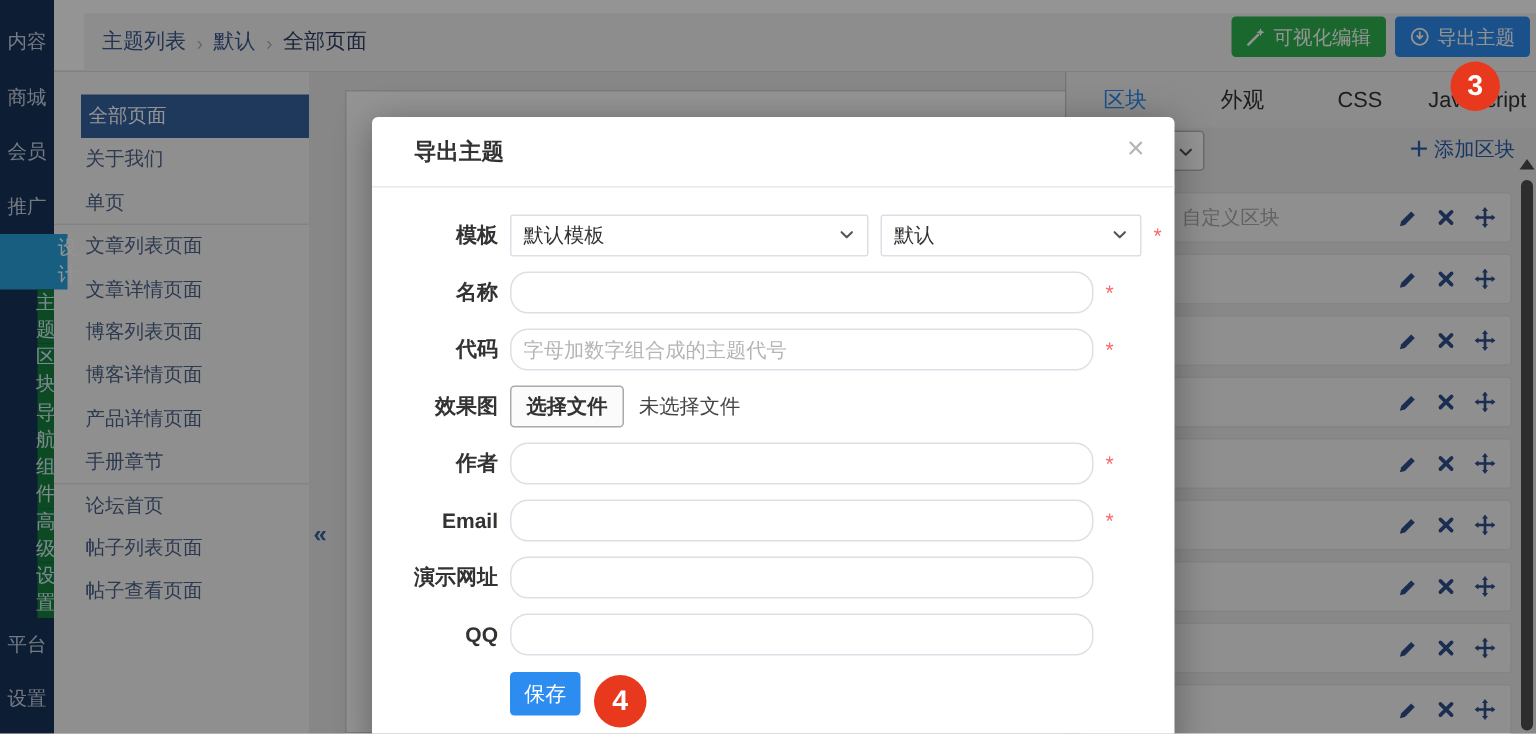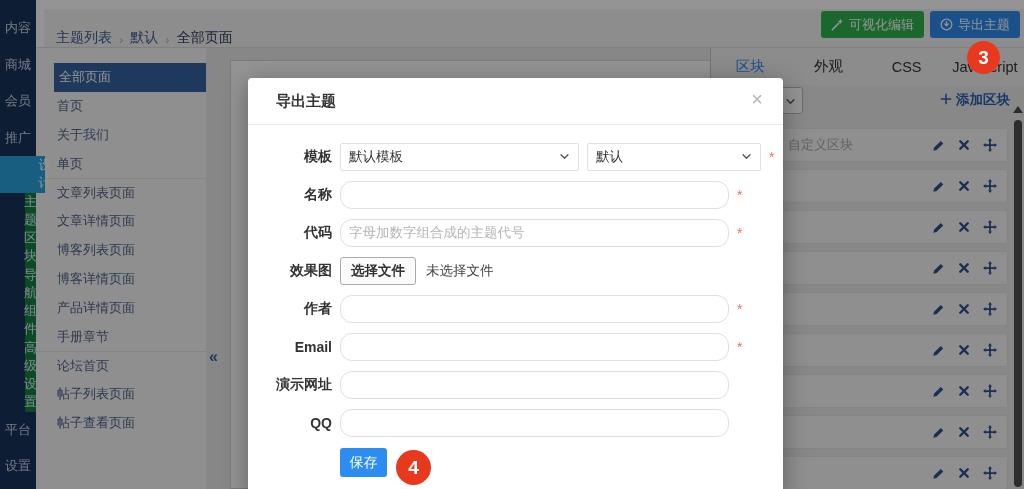--- a/index.html
+++ b/index.html
@@ -7,21 +7,21 @@
   body { font-family:"Liberation Sans","DejaVu Sans",sans-serif; background:#e9e9e9; position:relative; }
 
   
   .primary-nav { position:absolute; left:0; top:0; bottom:0; width:36px; background:#17335a; padding-top:10px; z-index:2; }
   .pn-item { height:36.5px; display:flex; align-items:center; justify-content:center; font-size:13px; color:#c6d2e2; cursor:pointer; }
   .pn-item.mid { background:#15803d; color:#d8ecf8;margin-left:25px; }
   .pn-item.active { background:#2aa3dd; color:#ffffff;padding-left:45px; }
 
   
   .topbar { position:absolute; left:36px; top:0; right:0; height:48px; background:#ffffff; border-bottom:1px solid #dddddd; }
-  .crumb-strip { position:absolute; left:8px; top:9px; right:0; height:38px; background:#f3f3f3; display:flex; align-items:flex-end; padding-left:12px; }
+  .crumb-strip { position:absolute; left:20px; top:9px; right:0; height:38px; background:#f3f3f3; display:flex; align-items:center; padding-left:12px; }
   .crumb-link { color:#3c5a8f; font-size:14px; cursor:pointer; }
   .crumb-sep { color:#b5b5b5; font-size:13px; margin:0 7px; }
   .crumb-cur { color:#2f3f66; font-size:14px; }
   .topbar-actions { position:absolute; right:4px; top:11px; display:flex; gap:6px; }
   .tb-btn { height:27px; display:flex; align-items:center; gap:5px; padding:0 10px; border:none; border-radius:3px; color:#fff; font-size:13px; cursor:pointer; font-family:inherit; }
   .tb-btn.green { background:#2eb34e; }
   .tb-btn.blue { background:#2d8cf0; }
   .tb-btn svg { display:block; }
 
   
@@ -36,21 +36,21 @@
   .collapse-handle { position:absolute; left:3px; top:300px; color:#35639f; font-size:16px; font-weight:bold; cursor:pointer; }
 
   
   .right-panel { position:absolute; right:0; top:48px; bottom:0; width:314px; background:#ebebeb; border-left:1px solid #c9c9c9; }
   .tabs { height:37px; display:flex; align-items:center; background:#f2f2f2; }
   .tab { flex:1; text-align:center; font-size:14.5px; color:#333; cursor:pointer; }
   .tab.active { color:#2d8cf0; }
   .panel-toolbar { position:relative; height:32px; }
   .mini-select { position:absolute; left:4px; top:2px; width:88px; height:27px; background:#fff; border:1px solid #bbbbbb; border-radius:3px; cursor:pointer; }
   .mini-select svg { position:absolute; right:6px; top:8px; color:#555; }
-  .add-block { position:absolute; right:14px; top:6px; display:flex; align-items:center; gap:4px; color:#2b5fae; font-size:13.5px; font-weight:bold; cursor:pointer; }
+  .add-block { position:absolute; right:14px; top:6px; display:flex; align-items:center; gap:4px; color:#2b5fae; font-size:13.5px; font-weight:normal; cursor:pointer; }
   .rows { position:absolute; left:8px; right:16px; top:80px; }
   .block-row { height:34px; margin-bottom:7px; background:#f7f7f7; border:1px solid #e3e3e3; border-radius:3px; display:flex; align-items:center; }
   .row-label { margin-left:68px; color:#a9a9a9; font-size:13px; }
   .row-actions { margin-left:auto; display:flex; align-items:center; gap:13px; padding-right:10px; color:#2f4f8c; }
   .row-actions svg { display:block; cursor:pointer; }
   .scroll-track { position:absolute; right:0; top:58px; bottom:0; width:12px; }
   .scroll-up { position:absolute; top:0; left:1px; width:0; height:0; border-left:5px solid transparent; border-right:5px solid transparent; border-bottom:7px solid #4a4a4a; }
   .scroll-thumb { position:absolute; left:2px; right:2px; top:14px; bottom:2px; background:#4f4f4f; border-radius:4px; }
 
   
@@ -58,21 +58,21 @@
 
   
   .modal { position:absolute; left:248px; top:78px; width:535px; height:420px; background:#ffffff; border-radius:4px; box-shadow:0 5px 25px rgba(0,0,0,0.35); z-index:20; }
   .m-header { position:relative; height:47px; border-bottom:1px solid #e9e9e9; display:flex; align-items:center; padding:0 28px; }
   .m-title { font-size:15px; font-weight:bold; color:#333; }
   .m-close { position:absolute; right:20px; top:11px; font-size:20px; color:#b5b5b5; cursor:pointer; line-height:1; }
   .m-body { padding-top:13px; }
   .field { display:flex; align-items:center; height:38px; }
   .f-label { width:84px; text-align:right; font-size:14px; font-weight:bold; color:#333; flex-shrink:0; }
   .f-ctrl { margin-left:8px; display:flex; align-items:center; }
-  .t-input { width:389px; height:28px; border:1px solid #dcdfe6; border-radius:12px; padding:0 8px; font-size:13.5px; color:#333; font-family:Liberation Mono, monospace; outline:none; }
+  .t-input { width:389px; height:28px; border:1px solid #dcdfe6; border-radius:12px; padding:0 8px; font-size:13.5px; color:#333; font-family:Liberation Sans, sans-serif; outline:none; }
   .t-input::placeholder { color:#b5b5b5; }
   .fake-select { height:28px; border:1px solid #dcdfe6; border-radius:2px; background:#fff; display:flex; align-items:center; justify-content:space-between; padding:0 8px; font-size:13.5px; color:#333; cursor:pointer; }
   .fake-select.w1 { width:239px; margin-right:8px; }
   .fake-select.w2 { width:174px; }
   .fake-select svg { color:#555; }
   .req { color:#f56c6c; font-size:14px; margin-left:8px; }
   .file-btn { border:1px solid #aaaaaa; background:#fbfbfb; border-radius:3px; padding:4px 10px; font-size:13.5px; font-weight:bold; color:#333; cursor:pointer; font-family:inherit; }
   .no-file { margin-left:10px; font-size:13.5px; color:#444; }
   .save-btn { margin:6px 0 0 92px; width:47px; height:29px; background:#2d8cf0; border:none; border-radius:3px; color:#fff; font-size:14px; cursor:pointer; font-family:inherit; }
 
@@ -125,21 +125,20 @@
             <path d="M8 4.3v5M5.8 7.3L8 9.6l2.2-2.3" stroke="#fff" stroke-width="1.5" stroke-linecap="round" stroke-linejoin="round"></path>
           </svg>
         </span>
       <span>导出主题</span>
     </button>
   </div>
 </header>
 
 <nav class="pages-nav">
   <div class="pg-item selected">全部页面</div>
-  <div class="pg-item">首页</div>
   <div class="pg-item">关于我们</div>
   <div class="pg-item">单页</div>
   <div class="pg-item sep-top">文章列表页面</div>
   <div class="pg-item">文章详情页面</div>
   <div class="pg-item">博客列表页面</div>
   <div class="pg-item">博客详情页面</div>
   <div class="pg-item">产品详情页面</div>
   <div class="pg-item">手册章节</div>
   <div class="pg-item sep-top">论坛首页</div>
   <div class="pg-item">帖子列表页面</div>

